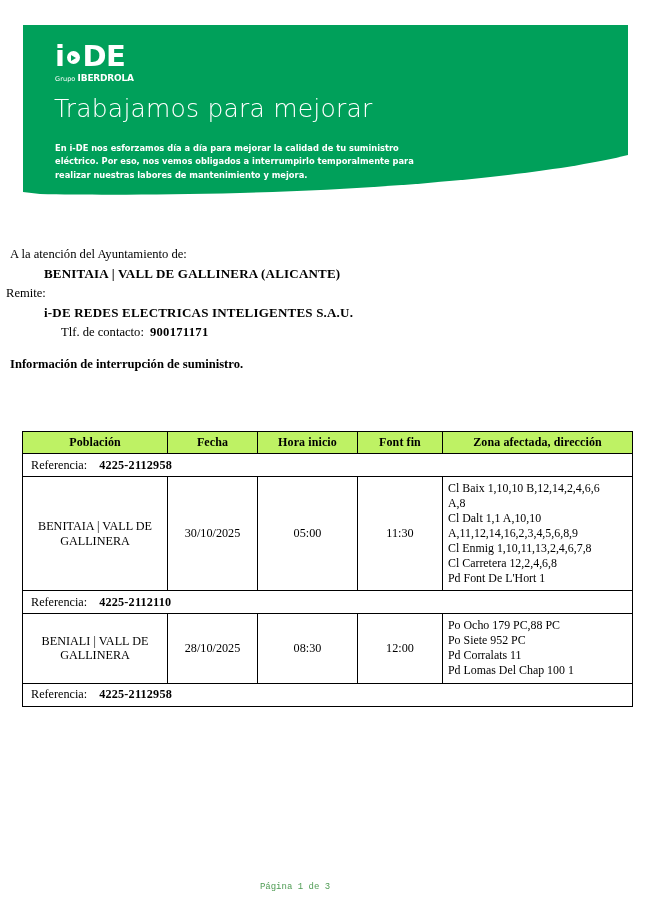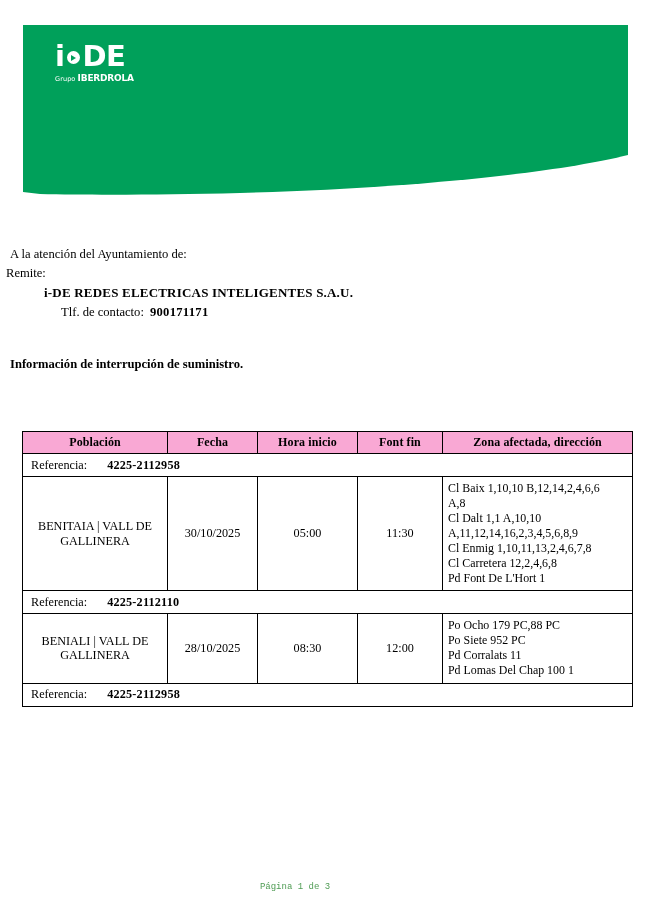--- a/index.html
+++ b/index.html
@@ -180,21 +180,21 @@
     border-collapse: collapse;
     table-layout: fixed;
     font-size: 11.6px;
   }
   .data-table td, .data-table th {
     border: 1px solid #000000;
     padding: 0;
     vertical-align: middle;
   }
   .data-table thead th {
-    background: #f9a8d4;
+    background: #bef264;
     font-weight: bold;
     font-size: 12px;
     text-align: center;
     height: 21px;
     letter-spacing: 0.1px;
   }
   .col-pob   { width: 145px; }
   .col-fec   { width: 90px; }
   .col-hi    { width: 100px; }
   .col-hf    { width: 85px; }
@@ -202,21 +202,21 @@
 
   tr.ref-row td {
     height: 22px;
     padding-left: 8px;
     font-size: 12.2px;
     text-align: left;
   }
   tr.ref-row .ref-label { }
   tr.ref-row .ref-value {
     font-weight: bold;
-    margin-left: 20px;
+    margin-left: 12px;
     letter-spacing: 0.2px;
   }
 
   tr.data-row td {
     text-align: center;
     padding: 3px 2px;
     font-size: 12.2px;
     line-height: 1.22;
   }
   tr.data-row td.zona {
@@ -258,26 +258,29 @@
       <div class="logo-main">
         <span class="logo-i">i</span>
         <span class="logo-dot"></span>
         <span class="logo-de">DE</span>
       </div>
       <div class="logo-sub">
         <span class="grupo">Grupo </span><span class="brand">IBERDROLA</span>
       </div>
     </div>
 
-
+    <div class="banner-title">Trabajamos para mejorar</div>
+
+    <div class="banner-para">En i-DE nos esforzamos día a día para mejorar la calidad de tu suministro eléctrico. Por eso, nos vemos obligados a interrumpirlo temporalmente para realizar nuestras labores de mantenimiento y mejora.</div>
   </div>
 </div>
 
 <div class="addr-block">
   <div class="line-attn">A la atención del Ayuntamiento de:</div>
+  <div class="line-town">BENITAIA | VALL DE GALLINERA  (ALICANTE)</div>
   <div class="line-remite">Remite:</div>
   <div class="line-company">i-DE REDES ELECTRICAS INTELIGENTES S.A.U.</div>
   <div class="line-phone">
     <span>Tlf. de contacto:</span><span class="phone-num">900171171</span>
   </div>
 </div>
 
 <div class="info-block">
   <div class="info-title">Información de interrupción de suministro.</div>
 </div>

